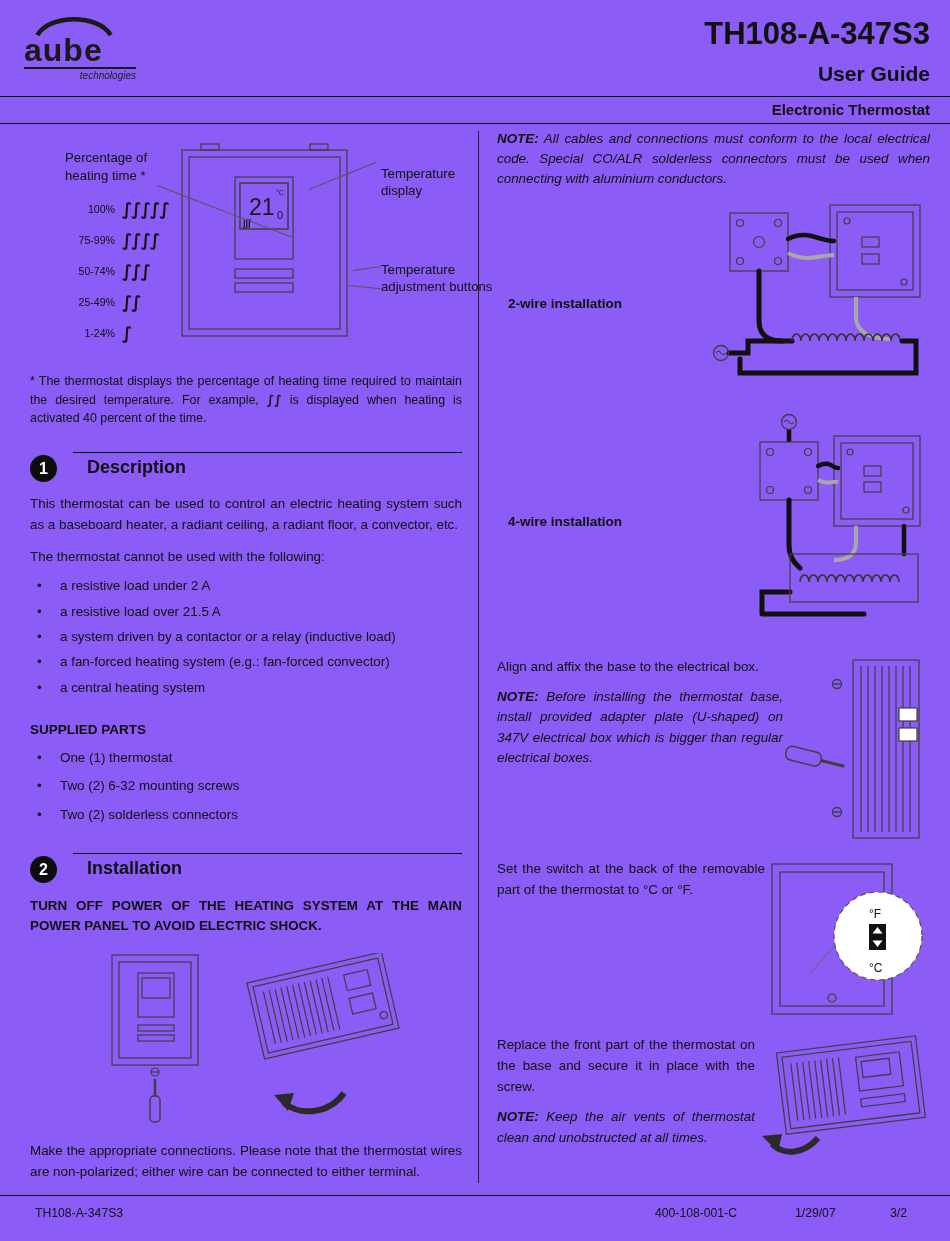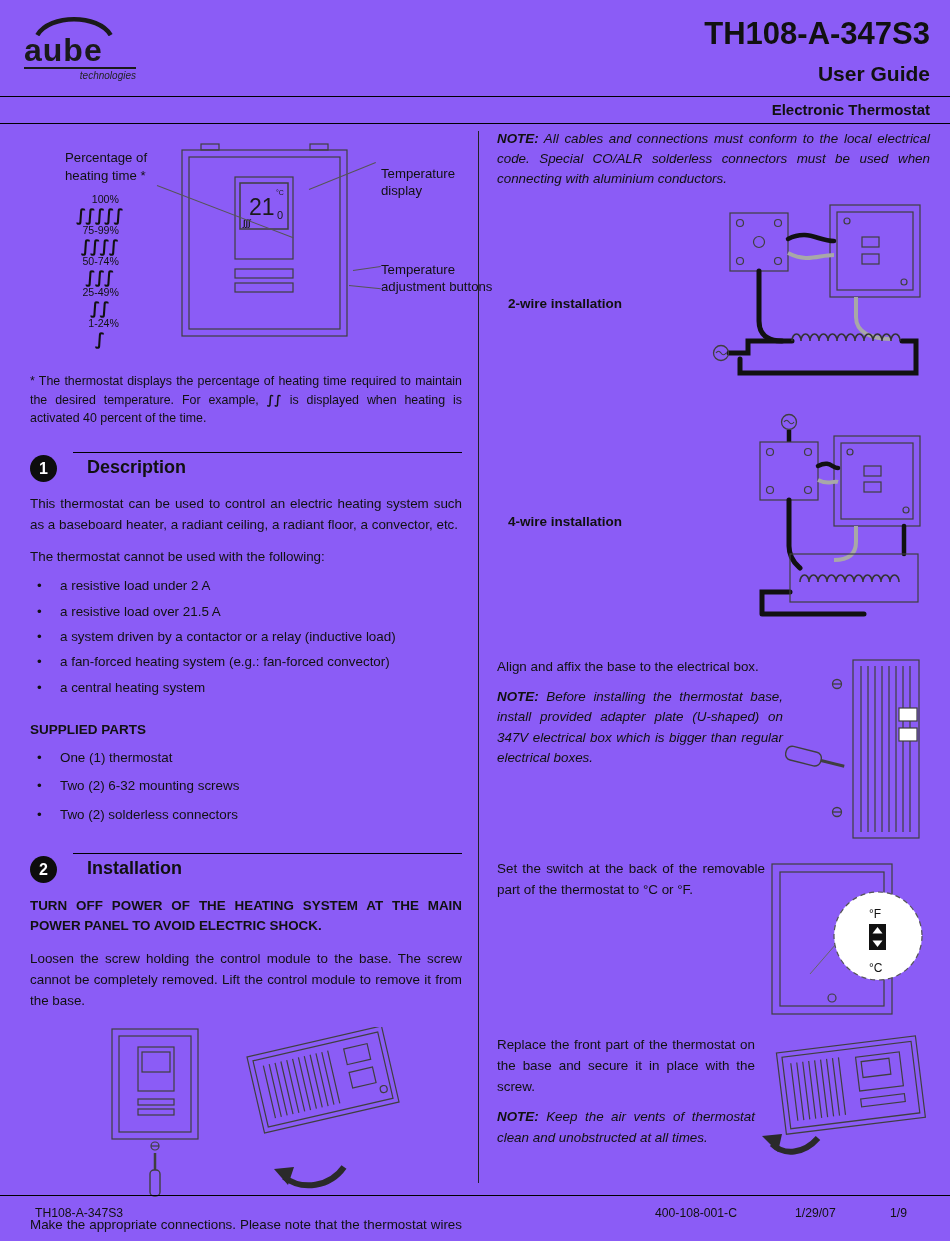--- a/index.html
+++ b/index.html
@@ -26,21 +26,21 @@
   .col-left  { position:absolute; left:30px;  top:131px; width:432px; }
   .col-right { position:absolute; left:497px; top:124px; width:433px; }
   p.body { margin-top:11px; font-size:13.4px; line-height:1.57; text-align:justify; }
   .note { font-style:italic; font-size:13.4px; line-height:1.5; text-align:justify; }
   .note b { font-style:italic; }
 
   
   .diagram { position:relative; height:214px; margin-top:8px;margin-left:35px; }
   .scale-label { position:absolute; left:0; top:10px; width:102px; font-size:13.2px; line-height:1.35; }
   .scale { position:absolute; left:4px; top:54px; }
-  .scale-row { display:flex; align-items:center; height:31px;flex-direction:column; }
+  .scale-row { display:flex; align-items:center; height:31px; }
   .scale-row .pct { width:46px; text-align:right; font-size:10.6px; }
   .scale-row .flames { margin-left:7px; font-size:17px; font-weight:bold; letter-spacing:-1px; font-family:"DejaVu Sans", sans-serif; }
   .tstat-svg { position:absolute; left:112px; top:2px; }
   .callout { position:absolute; width:114px; font-size:13.2px; line-height:1.3; }
   .callout-display { left:316px; top:26px; }
   .callout-buttons { left:316px; top:122px; }
   .leader { position:absolute; height:0; border-top:1px solid #555; transform-origin:left center; }
   .l0 { left:92px;  top:46px;  width:146px; transform:rotate(21deg); }
   .l1 { left:244px; top:50px;  width:72px;  transform:rotate(-22deg); }
   .l2 { left:288px; top:131px; width:28px;  transform:rotate(-8deg); }
@@ -214,21 +214,20 @@
     </ul>
 
     <div class="sec-header">
       <span class="sec-num">2</span>
       <span class="sec-title-wrap">
         <span class="sec-title">Installation</span>
       </span>
     </div>
 
     <p class="warning">TURN OFF POWER OF THE HEATING SYSTEM AT THE MAIN POWER PANEL TO AVOID ELECTRIC SHOCK.</p>
-    <p class="body">Loosen the screw holding the control module to the base. The screw cannot be completely removed. Lift the control module to remove it from the base.</p>
 
     <svg class="fig-disassembly" width="320" height="172" viewBox="0 0 320 172">
       <g fill="none" stroke="#3f3f3f" stroke-width="1.2">
         <rect x="30" y="2" width="86" height="110"></rect>
         <rect x="37" y="9" width="72" height="96"></rect>
         <rect x="56" y="20" width="36" height="44"></rect>
         <rect x="60" y="25" width="28" height="20"></rect>
         <rect x="56" y="72" width="36" height="6"></rect>
         <rect x="56" y="82" width="36" height="6"></rect>
         <circle cx="73" cy="119" r="4"></circle>
@@ -383,15 +382,15 @@
         <polygon points="20,118 4,102 24,100" fill="#2a2a2a"></polygon>
       </svg>
     </div>
 
   </div>
 
   <div class="rule rule-footer"></div>
   <div class="footer-item f-model">TH108-A-347S3</div>
   <div class="footer-item f-doc">400-108-001-C</div>
   <div class="footer-item f-date">1/29/07</div>
-  <div class="footer-item f-page">1/9</div>
+  <div class="footer-item f-page">3/2</div>
 
 </div>
 
 </body></html>

